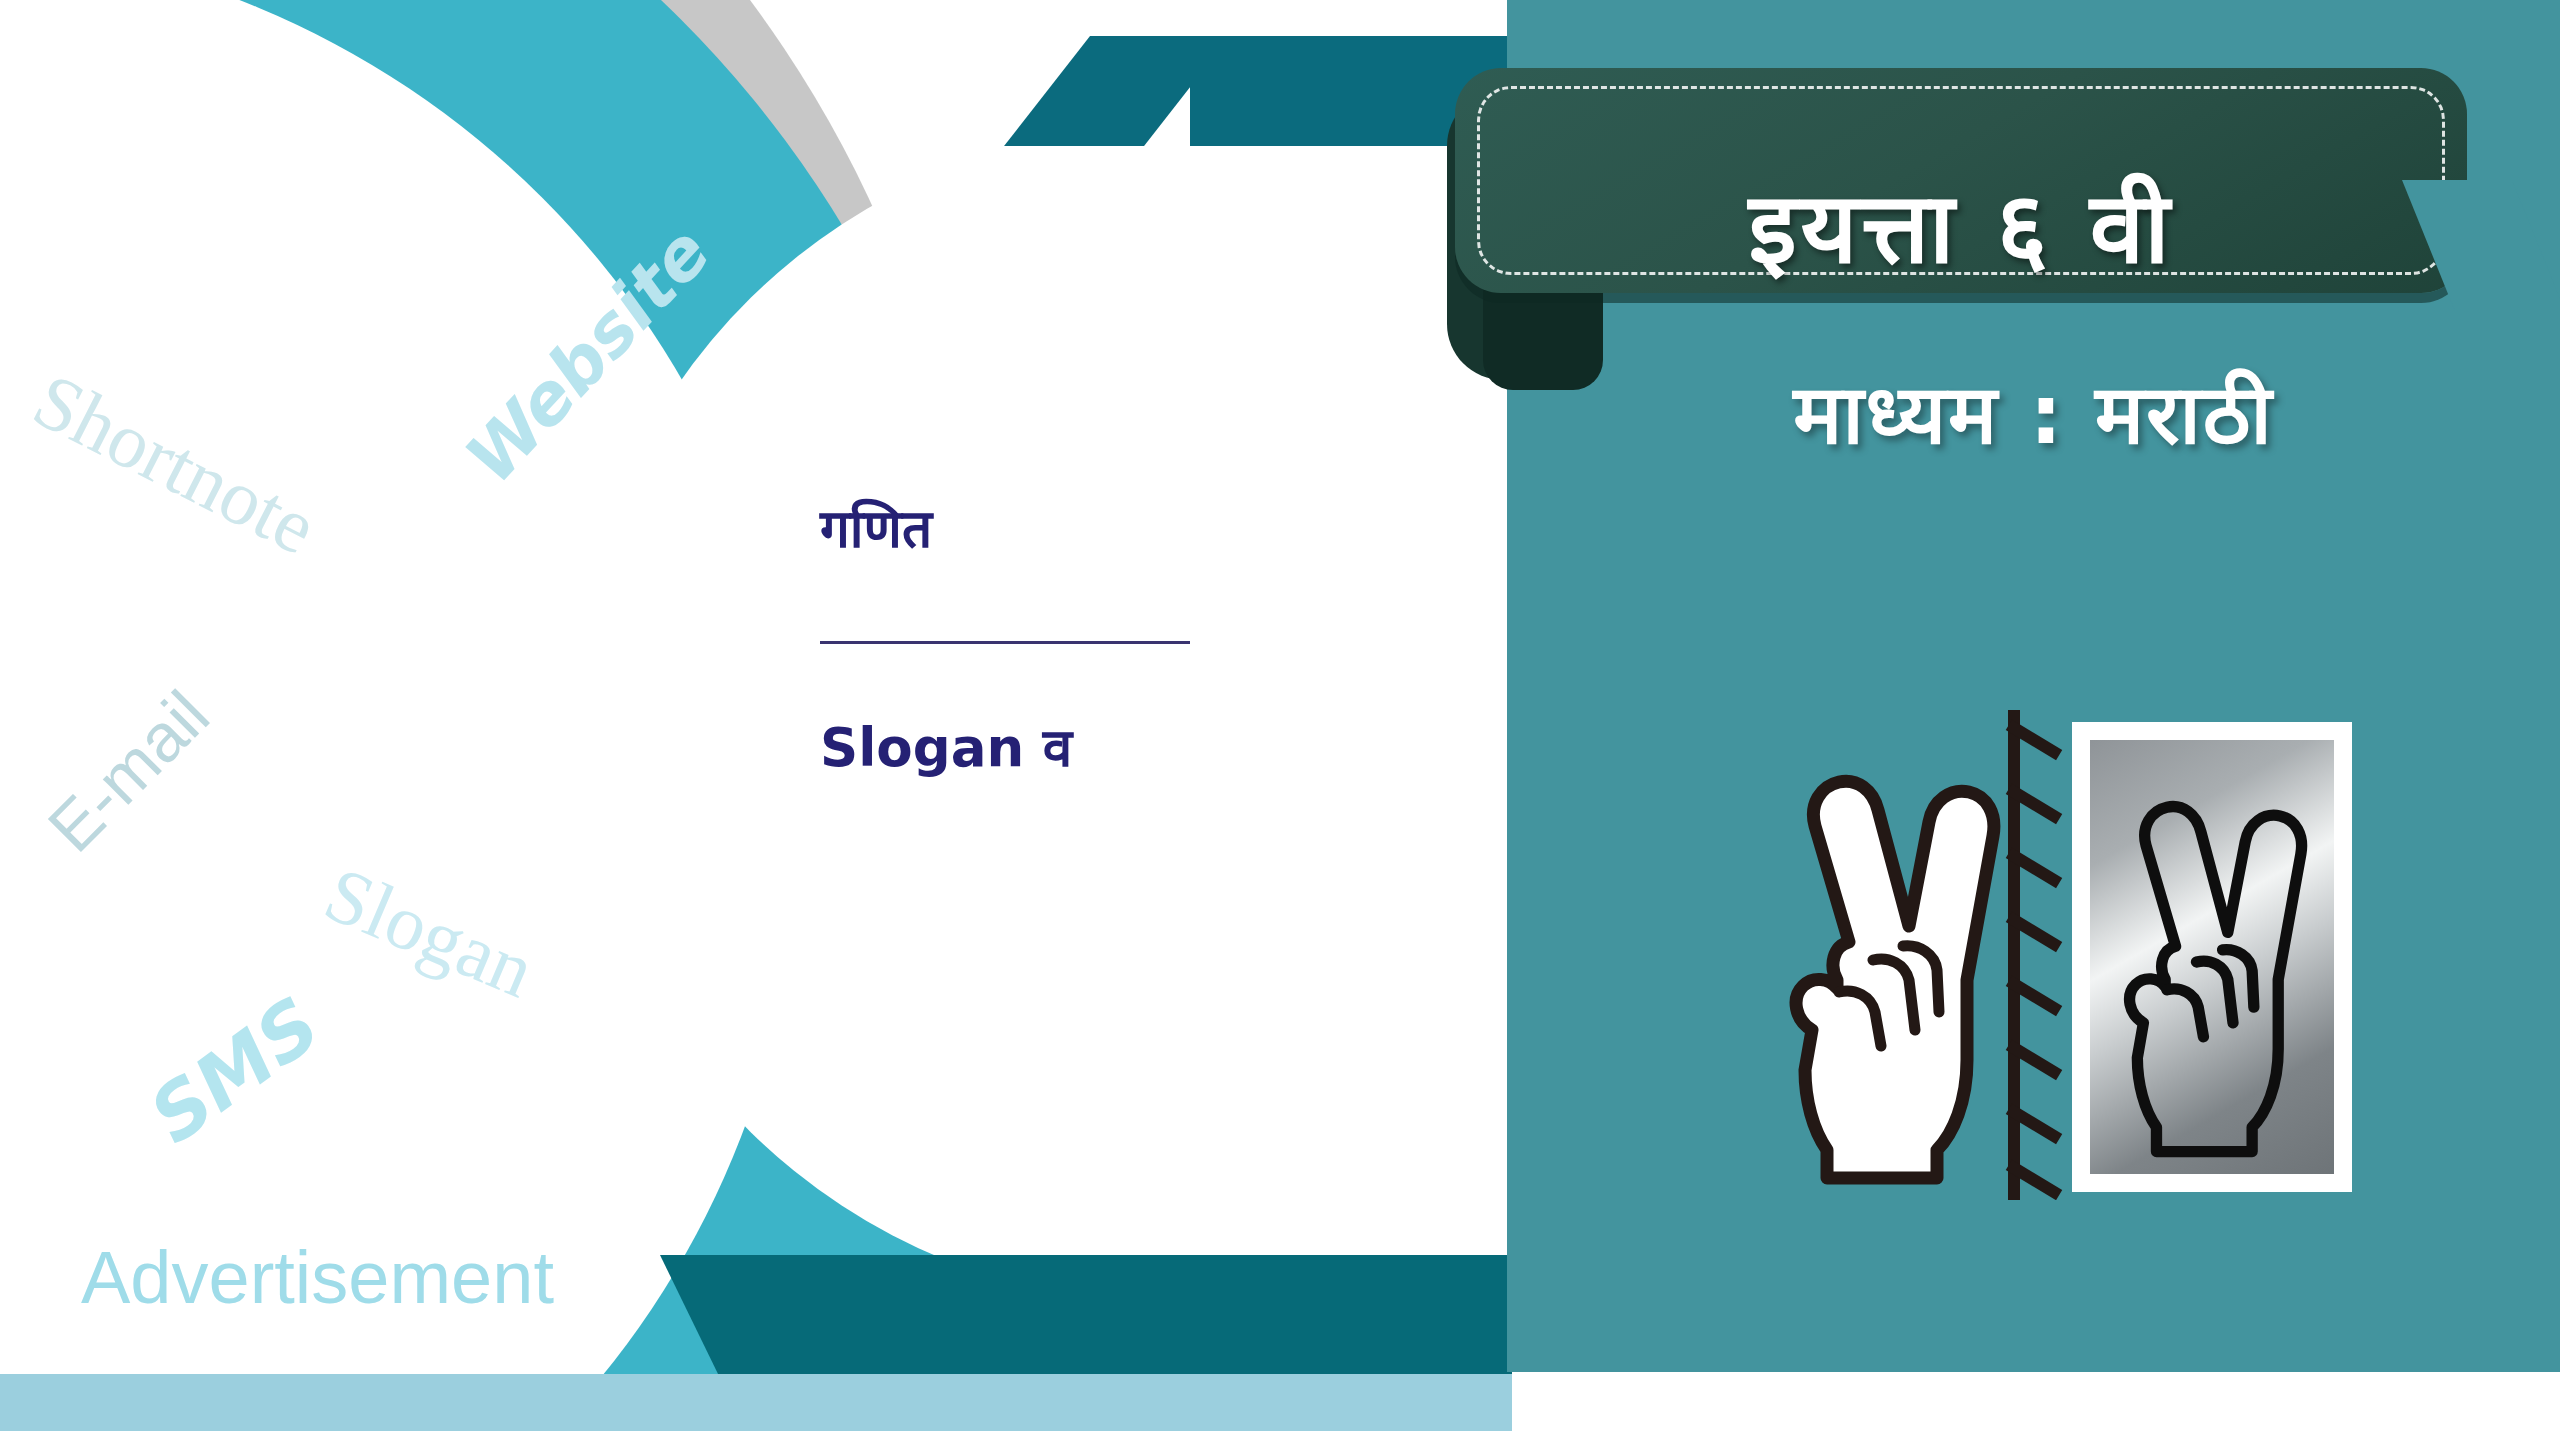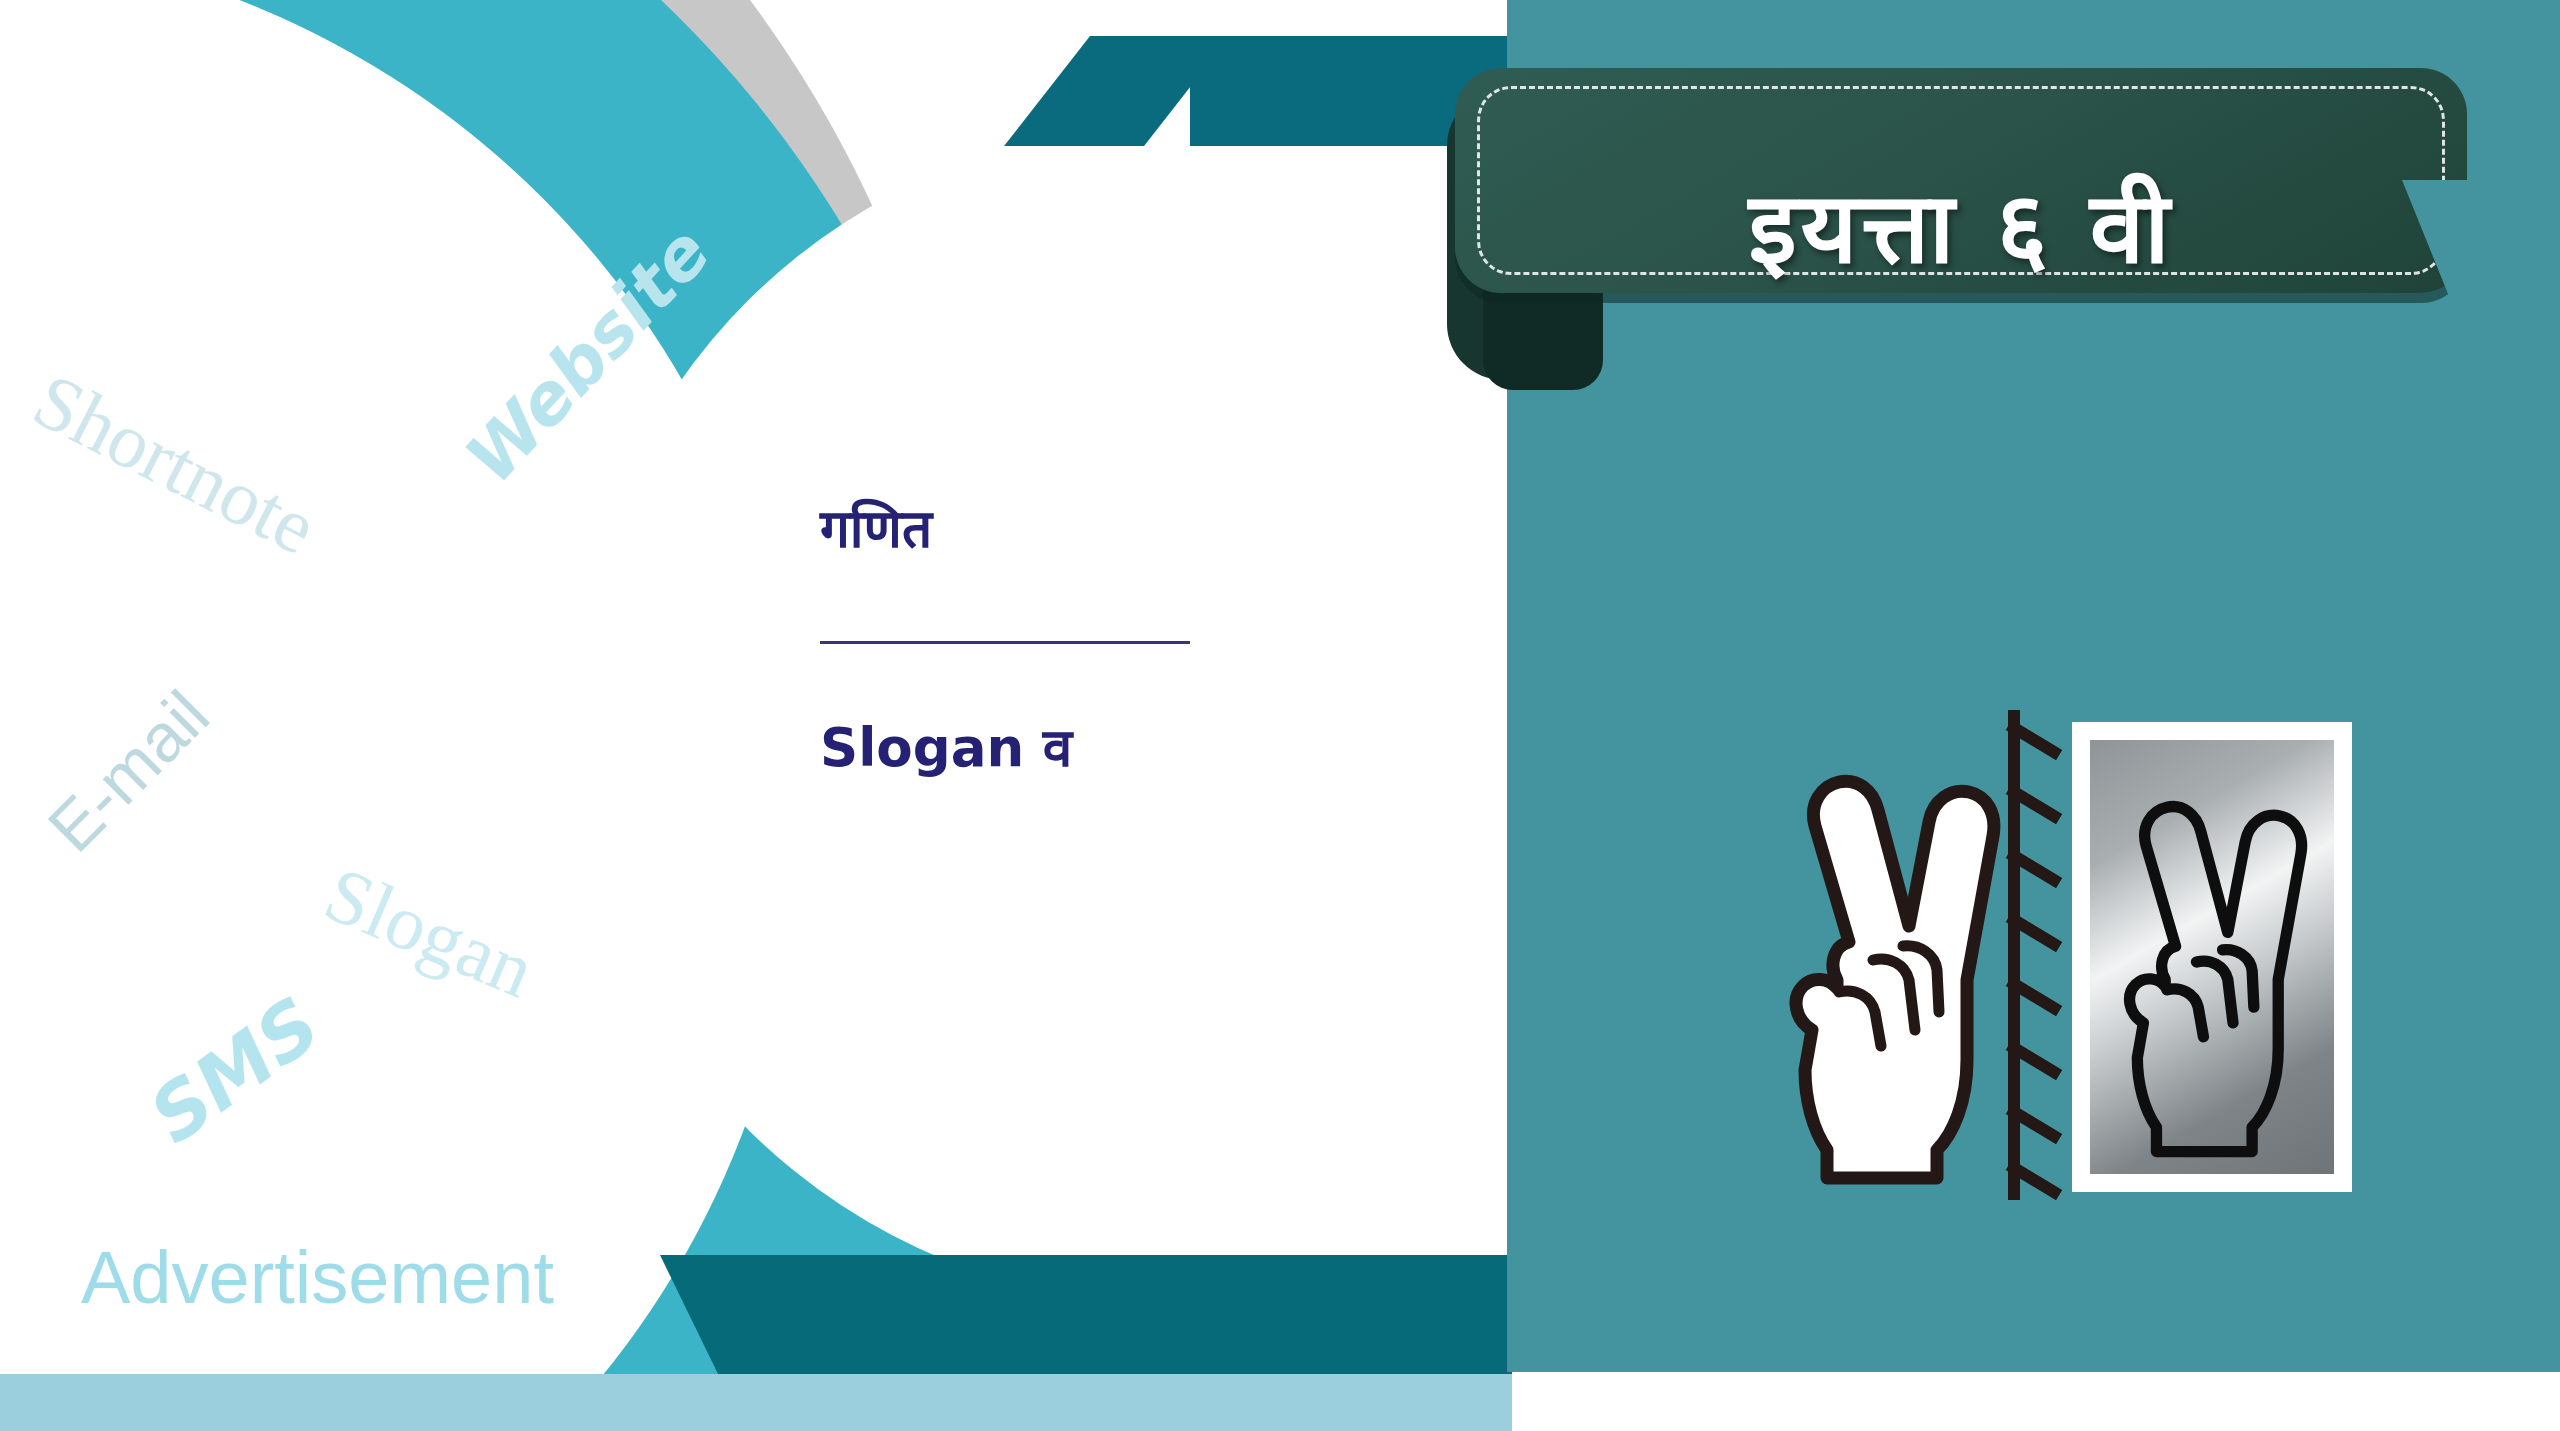--- a/index.html
+++ b/index.html
@@ -361,20 +361,21 @@
     <div class="ribbon-wrap">
       <div class="ribbon-tail"></div>
       <div class="ribbon-tail-shadow"></div>
       <div class="ribbon-body">
         <div class="ribbon-stitch"></div>
         <div class="ribbon-title">इयत्ता ६ वी</div>
       </div>
       <div class="ribbon-right-taper"></div>
     </div>
 
+    <div class="medium-line">माध्यम : मराठी</div>
 
     <div class="hands">
 
       <div class="hand-left">
         <svg width="230" height="460" viewBox="0 0 230 460" aria-hidden="true">
           <g fill="#FFFFFF" stroke="#231815" stroke-width="13" stroke-linejoin="round" stroke-linecap="round">
             <path d="M35 300
                      C 18 290, 14 268, 26 256
                      C 36 246, 52 248, 60 258
                      L 60 250

